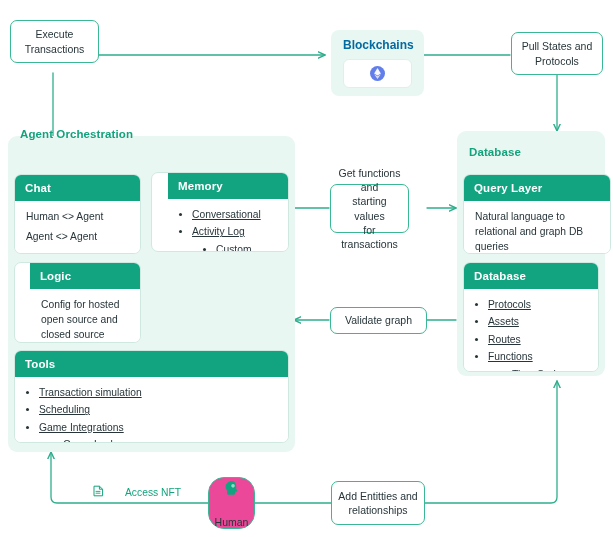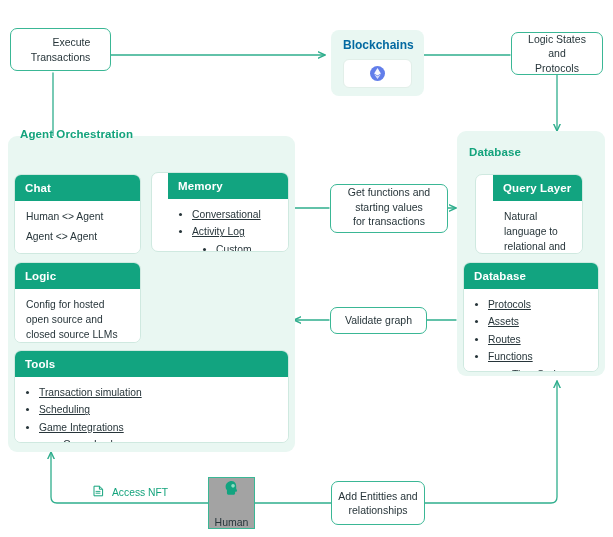--- a/index.html
+++ b/index.html
@@ -136,40 +136,40 @@
     background: #627eea;
     display: flex;
     align-items: center;
     justify-content: center;
   }
 
   
   #human-node {
     position: absolute;
     box-sizing: border-box;
-    background: #a3a3a3;
+    background: #ec4899;
     border: 1.2px solid #3ab795;
-    border-radius: 0;
+    border-radius: 16px;
     display: flex;
     flex-direction: column;
     align-items: center;
     justify-content: center;
     gap: 14px;
   }
   #human-label {
     font-size: 10.5px;
     color: #27353a;
   }
 
   
   #access-nft {
     position: absolute;
     display: flex;
     align-items: center;
-    gap: 8px;
+    gap: 21px;
     font-size: 10.3px;
     color: #13a37c;
     background: #ffffff;
     padding: 0 3px;
   }
 </style>
 </head>
 <body>
 
 <div id="diagram-root">
@@ -199,39 +199,39 @@
       <path d="M329,320 L294,320" marker-end="url(#arrow)"></path>
 
       <path d="M208,503 L57,503 Q51,503 51,497 L51,452" marker-end="url(#arrow)"></path>
 
       <path d="M255,503 L331,503"></path>
 
       <path d="M425,503 L551,503 Q557,503 557,497 L557,381" marker-end="url(#arrow)"></path>
     </g>
   </svg>
 
-  <div class="plain-node" id="node-execute" style="left:10px; top:28px; width:101px; height:43px;text-align:right;">
+  <div class="plain-node" id="node-execute" style="left:10px; top:20px; width:89px; height:43px;">
     <span style="white-space:pre-line;">Execute
 Transactions</span>
   </div>
 
   <div id="blockchains-panel" style="left:331px; top:30px; width:93px; height:66px;">
     <div id="blockchains-title">Blockchains</div>
     <div id="blockchains-chip">
       <span class="eth-badge">
         <svg width="9" height="11" viewBox="0 0 9 14" xmlns="http://www.w3.org/2000/svg">
           <path d="M4.5 0 L0.2 7.1 L4.5 9.6 L8.8 7.1 Z" fill="#ffffff" opacity="0.95"></path>
           <path d="M4.5 10.6 L0.2 8.1 L4.5 14 L8.8 8.1 Z" fill="#ffffff" opacity="0.75"></path>
         </svg>
       </span>
     </div>
   </div>
 
   <div class="plain-node" id="node-pull-states" style="left:511px; top:32px; width:92px; height:43px;">
-    <span style="white-space:pre-line;">Logic States and
+    <span style="white-space:pre-line;">Pull States and
 Protocols</span>
   </div>
 
   <div class="group-panel" id="panel-orchestration" style="left:8px; top:136px; width:287px; height:316px;"></div>
   <div class="group-title" id="title-orchestration" style="left:20px; top:128px;">Agent Orchestration</div>
 
   <div class="card" id="card-chat" style="left:14px; top:174px; width:127px; height:80px;">
     <div class="card-header">Chat</div>
     <div class="card-body">
       <p class="line">Human &lt;&gt; Agent</p>
@@ -243,21 +243,21 @@
     <div class="card-header">Memory</div>
     <div class="card-body">
       <ul>
         <li>Conversational</li>
         <li>Activity Log</li>
         <li>Custom Upload</li>
       </ul>
     </div>
   </div>
 
-  <div class="card" id="card-logic" style="left:14px; top:262px; width:127px; height:81px;">
+  <div class="card" id="card-logic" style="left:14px; top:262px; width:127px; height:81px;padding-left:15px;">
     <div class="card-header">Logic</div>
     <div class="card-body">
       <p class="line">Config for hosted open source and closed source LLMs</p>
     </div>
   </div>
 
 
   <div class="card" id="card-tools" style="left:14px; top:350px; width:275px; height:93px;">
     <div class="card-header">Tools</div>
     <div class="card-body">
@@ -266,41 +266,41 @@
         <li>Scheduling</li>
         <li>Game Integrations</li>
         <li>Game Locks</li>
       </ul>
     </div>
   </div>
 
   <div class="group-panel" id="panel-wayfinder" style="left:457px; top:131px; width:148px; height:245px;"></div>
   <div class="group-title" id="title-wayfinder" style="left:469px; top:146px;">Database</div>
 
-  <div class="card" id="card-query-layer" style="left:475px; top:174px; width:108px; height:80px;padding-left:17px;">
+  <div class="card" id="card-query-layer" style="left:463px; top:174px; width:148px; height:80px;">
     <div class="card-header">Query Layer</div>
     <div class="card-body">
       <p class="line">Natural language to relational and graph DB queries</p>
     </div>
   </div>
 
   <div class="card" id="card-database" style="left:463px; top:262px; width:136px; height:110px;">
     <div class="card-header">Database</div>
     <div class="card-body">
       <ul>
         <li>Protocols</li>
         <li>Assets</li>
         <li>Routes</li>
         <li>Functions</li>
         <li>Time Series</li>
       </ul>
     </div>
   </div>
 
-  <div class="plain-node" id="node-get-functions" style="left:330px; top:184px; width:118px; height:49px;align-items:flex-end;">
+  <div class="plain-node" id="node-get-functions" style="left:330px; top:184px; width:79px; height:49px;">
     <span style="white-space:pre-line;">Get functions and
 starting values
 for transactions</span>
   </div>
 
   <div class="plain-node" id="node-validate-routes" style="left:330px; top:307px; width:97px; height:27px;">
     <span>Validate graph</span>
   </div>
 
   <div id="access-nft" style="left:90px; top:485px;">

